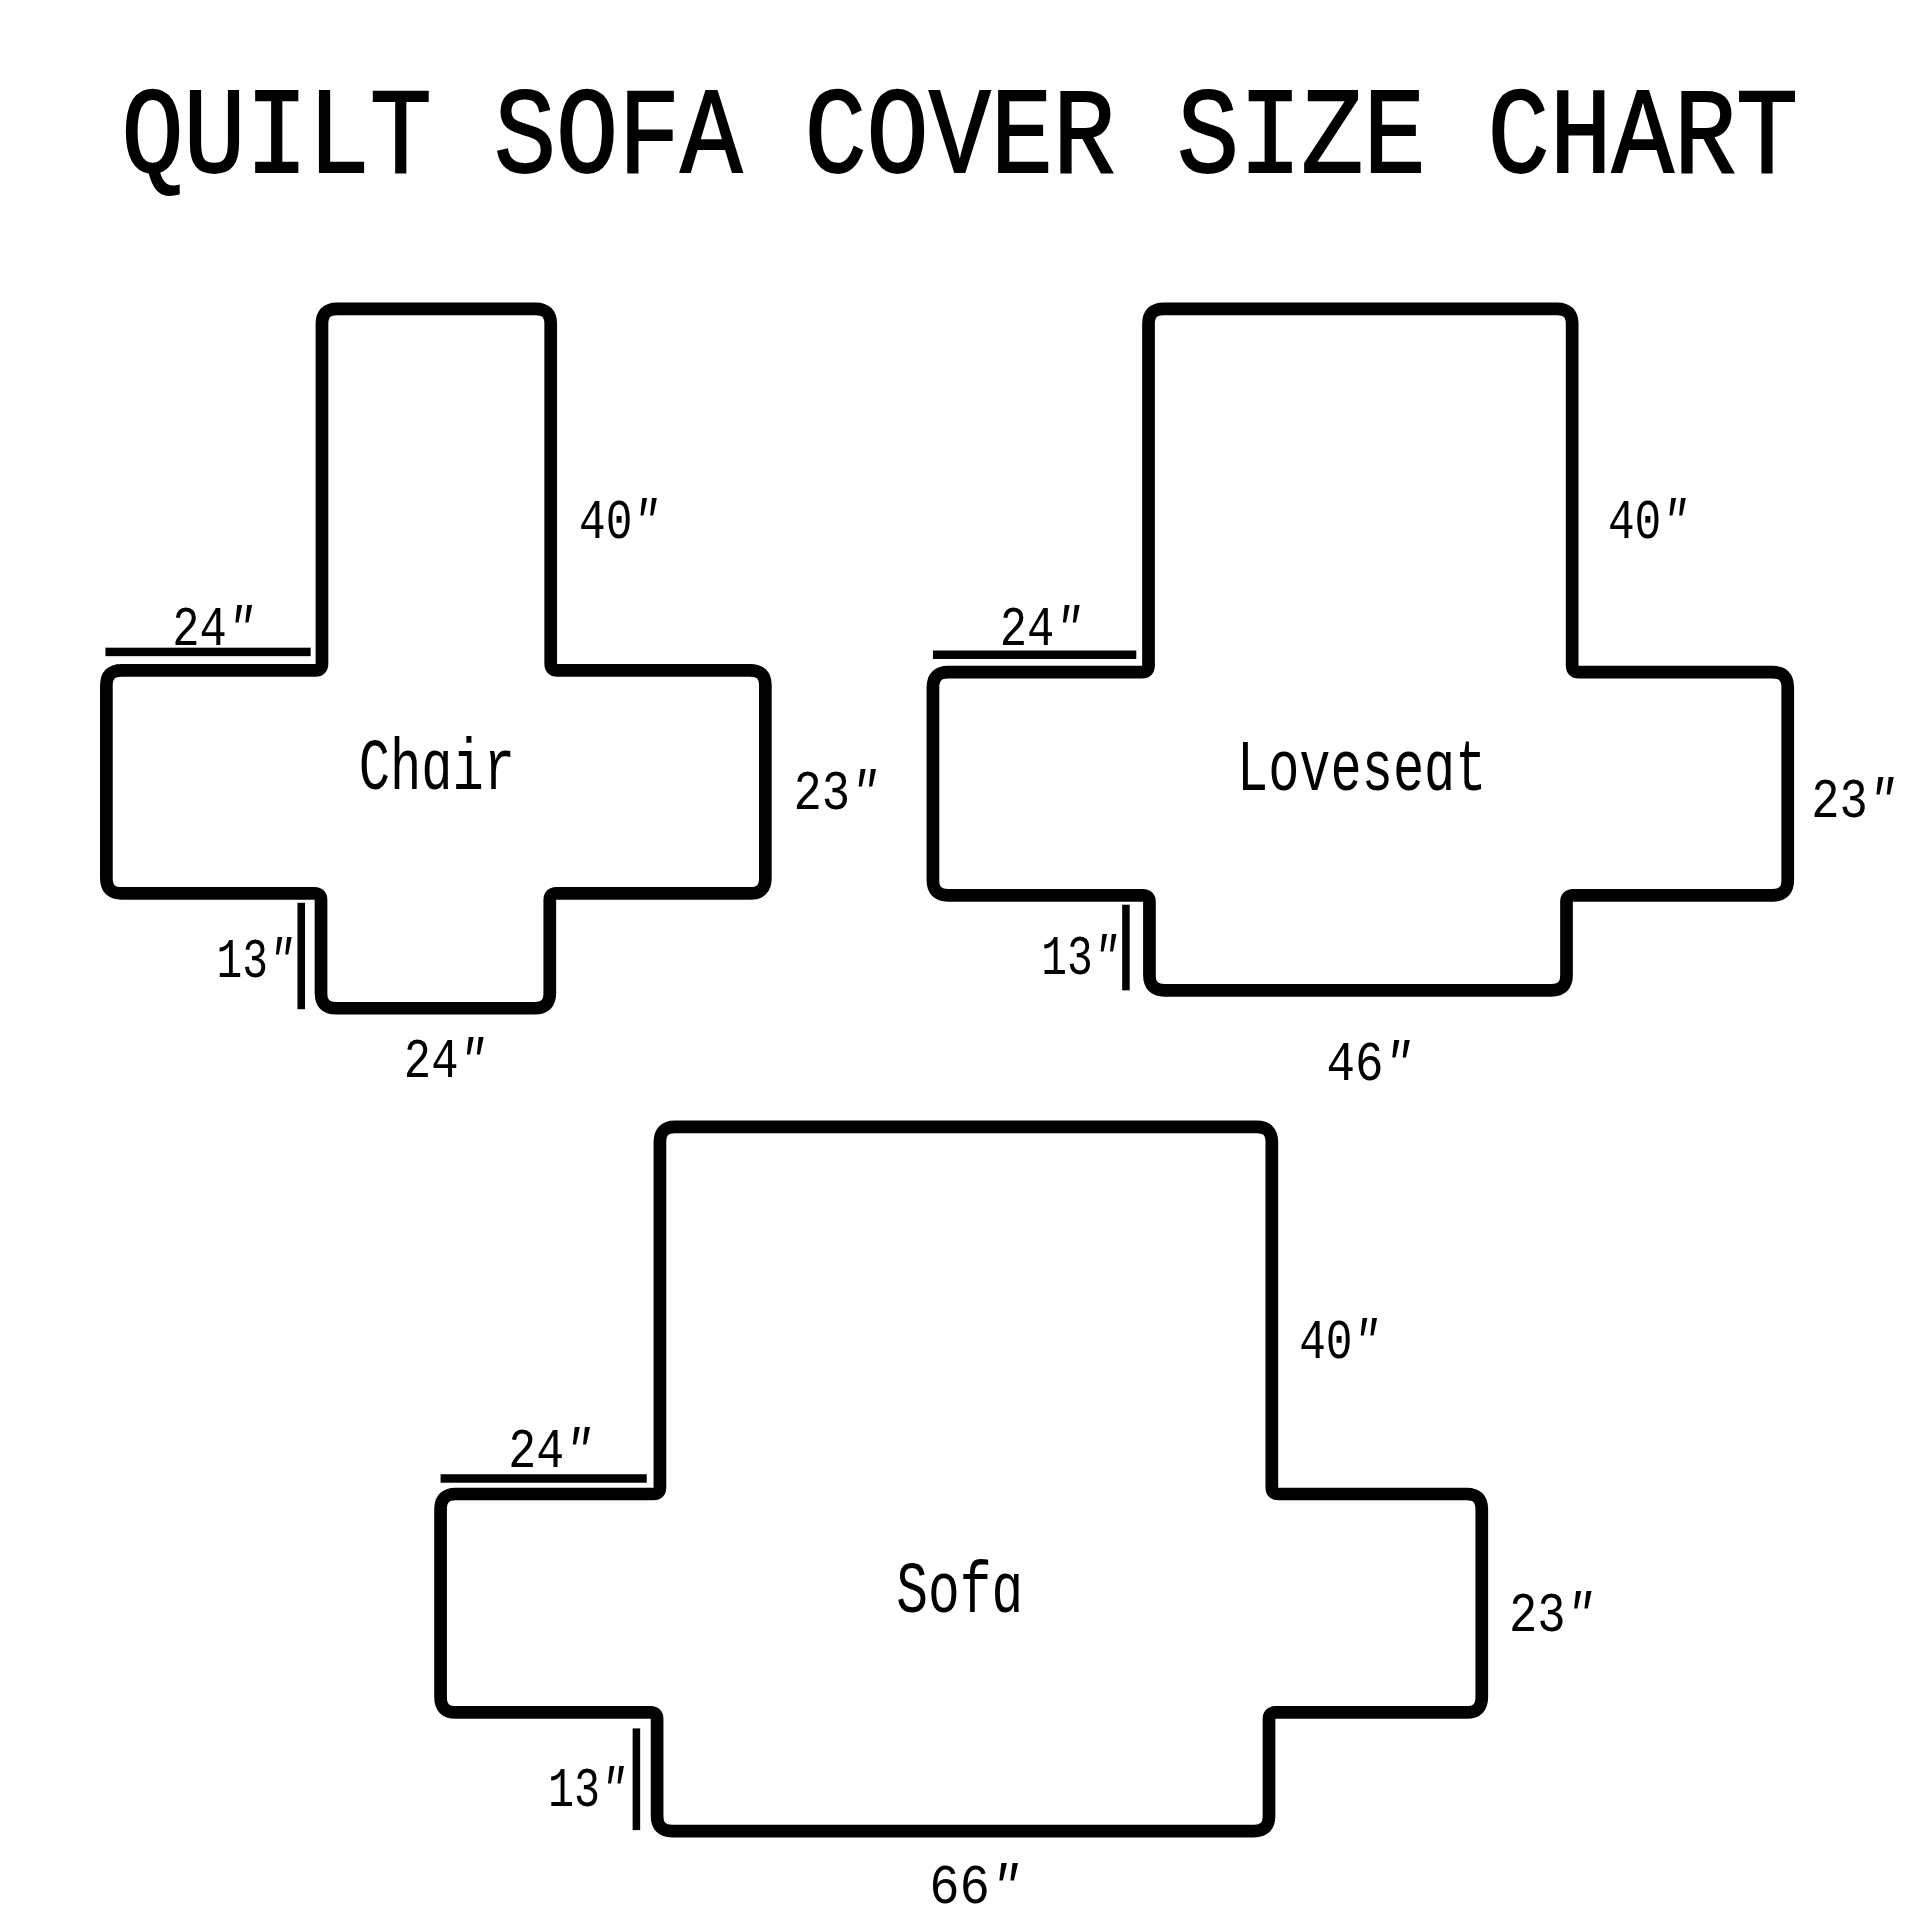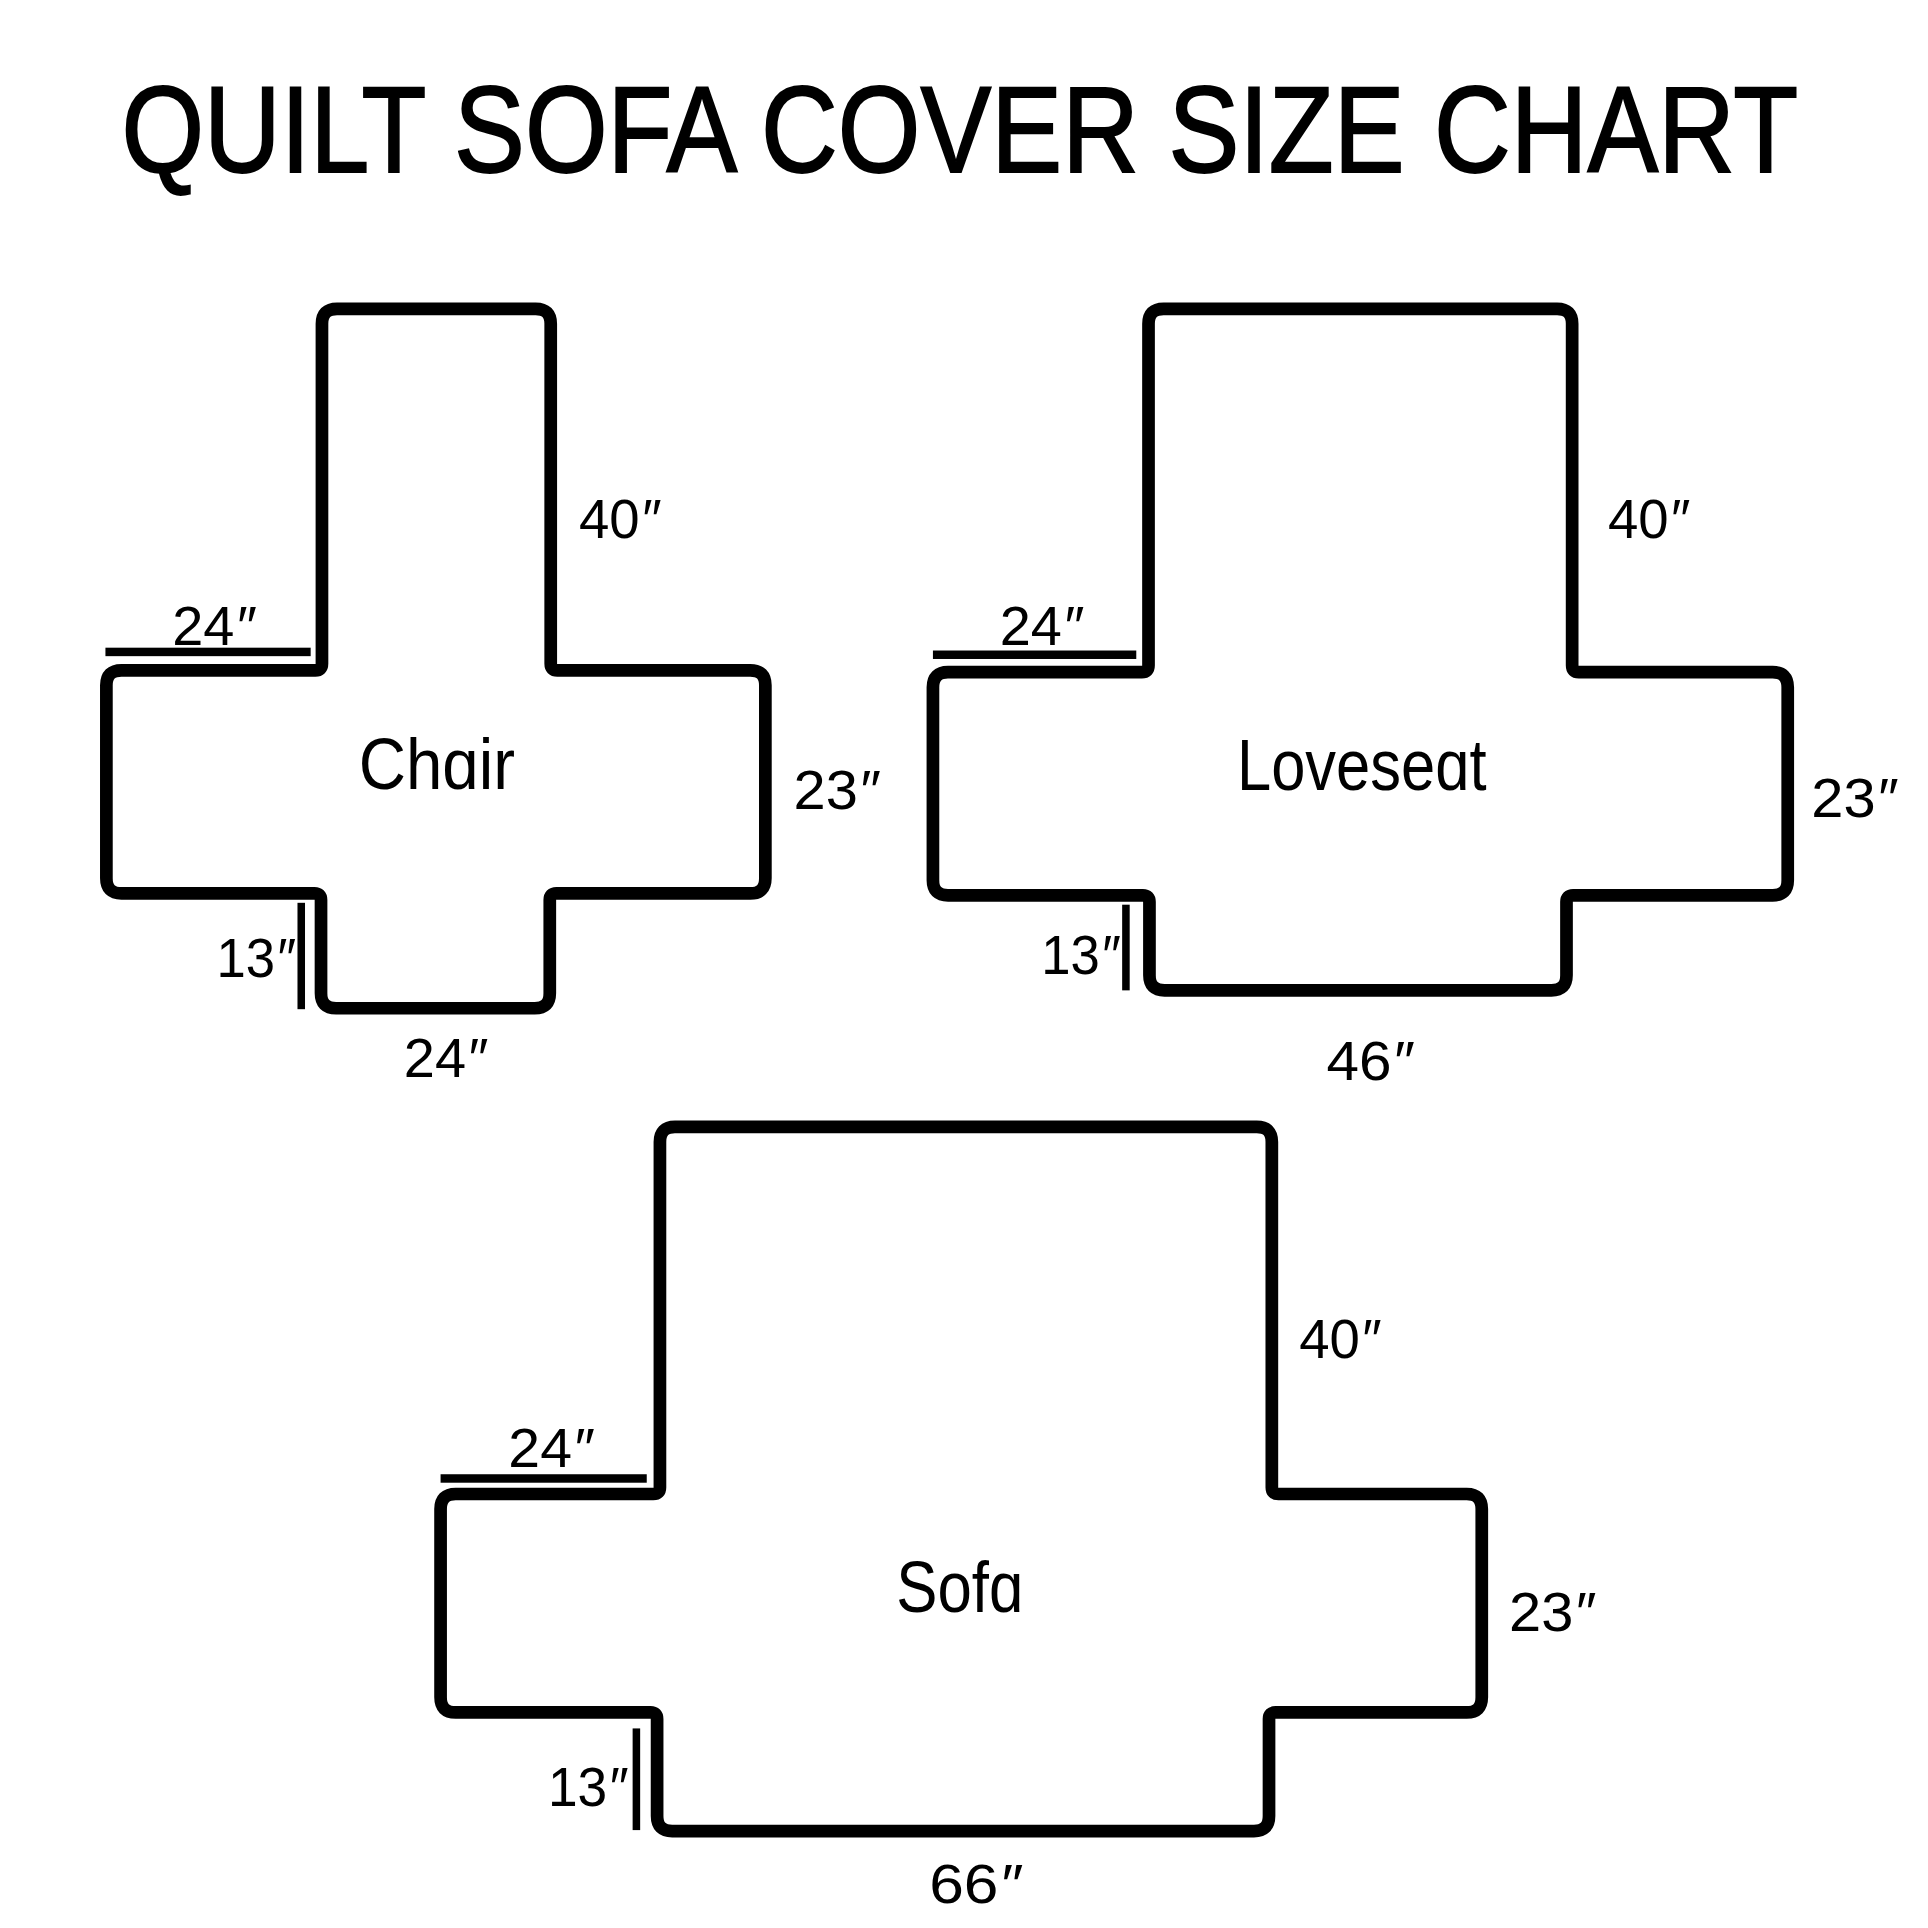--- a/index.html
+++ b/index.html
@@ -1,17 +1,17 @@
 <!DOCTYPE html>
 <html style="font-size:15px"><head>
 <meta charset="utf-8">
 <style>
   html,body{margin:0;padding:0;background:#fff;}
   #page{position:relative;width:1928px;height:1928px;background:#ffffff;overflow:hidden;
-        font-family:Liberation Sans, sans-serif;}
+        font-family:Liberation Mono, monospace;}
   svg{position:absolute;left:0;top:0;}
   text{fill:#000;}
 </style>
 </head>
 <body>
 <div id="page">
 <svg width="1928" height="1928" viewBox="0 0 2048 2048">
 
   <text x="129" y="183" font-size="131" stroke="#000" stroke-width="2" textLength="1781" lengthAdjust="spacingAndGlyphs">QUILT SOFA COVER SIZE CHART</text>
 

